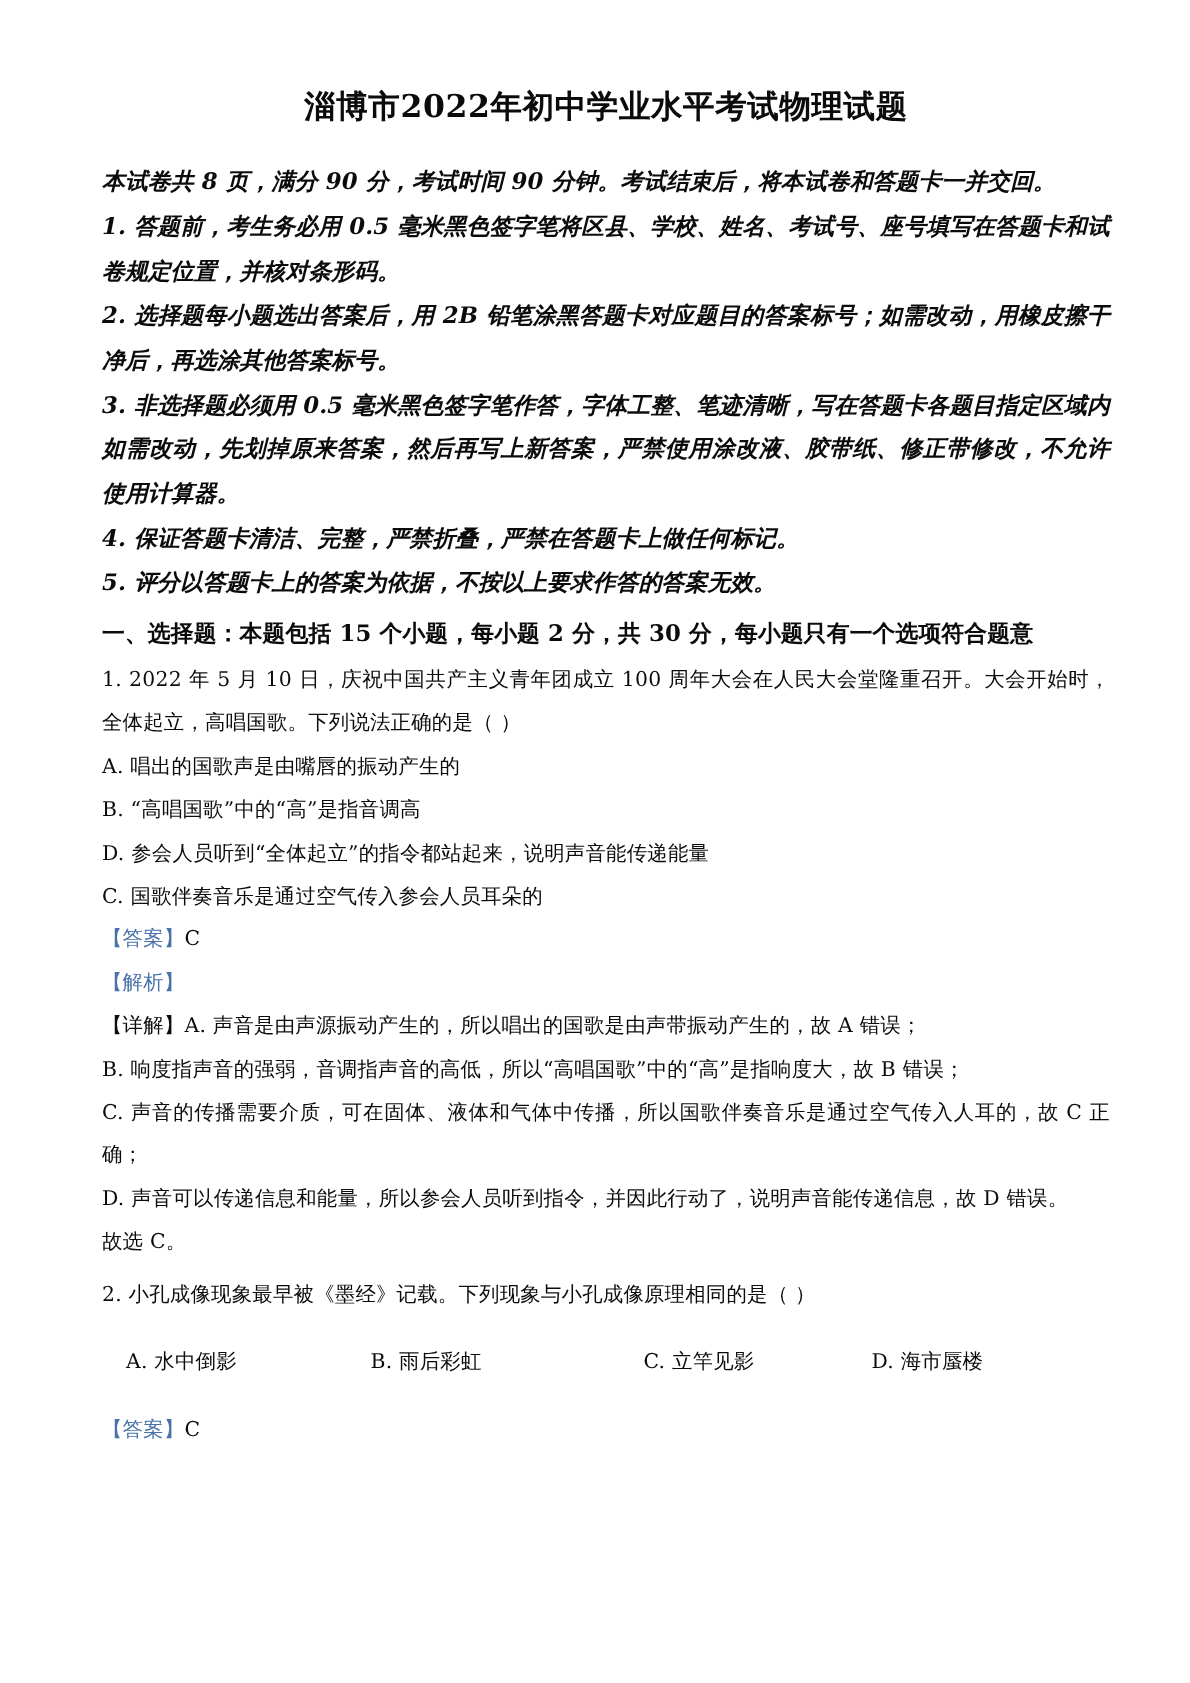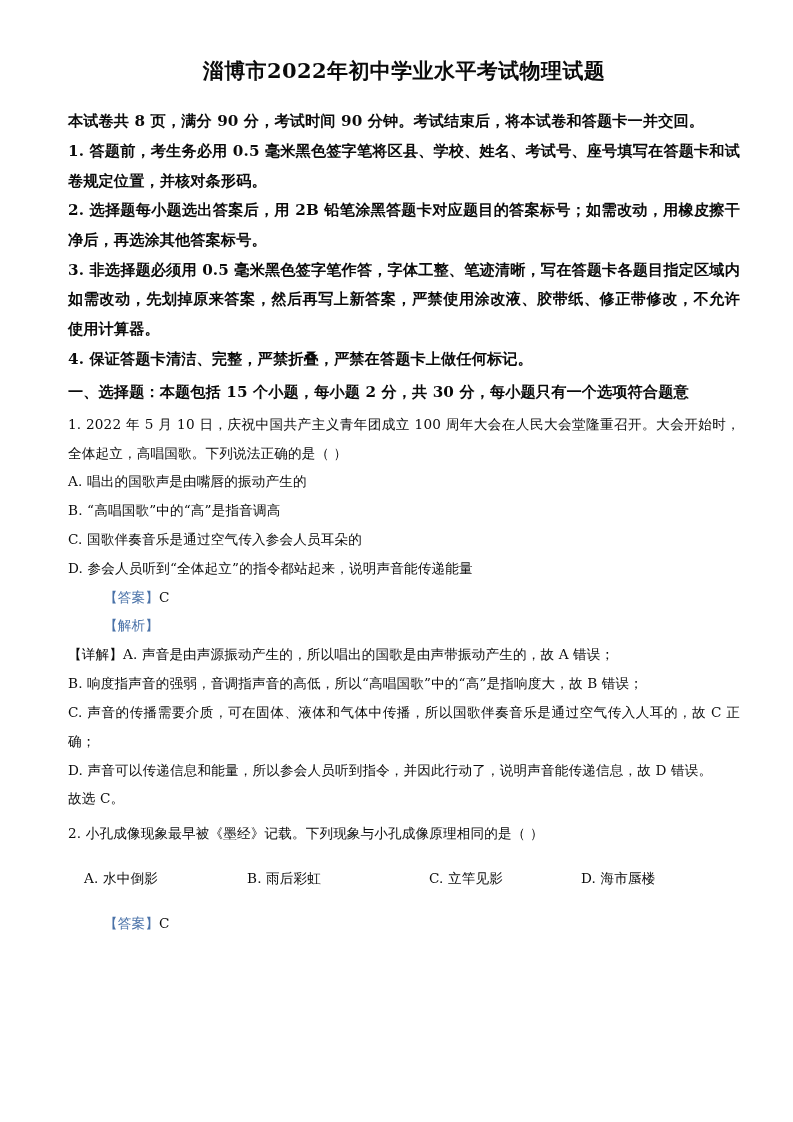--- a/index.html
+++ b/index.html
@@ -43,20 +43,21 @@
 
   
   .instr {
     font-size: 15.2px;
     font-weight: bold;
     line-height: 1.95;
     margin: 0;
     text-align: justify;
     text-justify: inter-ideograph;
     letter-spacing: 0.1px;
+    font-style: italic;
   }
   .instr + .instr { margin-top: 0px; }
 
   .section-head {
     font-size: 15.2px;
     font-weight: bold;
     line-height: 1.95;
     margin: 4px 0 0 0;
     letter-spacing: 0.1px;
   }
@@ -99,21 +100,20 @@
   .opt-row .ocell:nth-child(4) { left: 497px; }
 
   .ans-line {
     font-size: 13.6px;
     line-height: 2.12;
     margin: 0;
     letter-spacing: 0.15px;
   }
   .tag-blue {
     color: #4a72a8;
-    margin-left: 36px;
   }
   .tag-black {
     color: #0b0b0b;
   }
   .expl {
     font-size: 13.6px;
     line-height: 2.12;
     margin: 0;
     text-align: justify;
     text-justify: inter-ideograph;
@@ -129,28 +129,29 @@
 
     <h1 class="doc-title">淄博市2022年初中学业水平考试物理试题</h1>
 
     <p class="instr">本试卷共 8 页，满分 90 分，考试时间 90 分钟。考试结束后，将本试卷和答题卡一并交回。</p>
 
 
     <p class="instr">1. 答题前，考生务必用 0.5 毫米黑色签字笔将区县、学校、姓名、考试号、座号填写在答题卡和试卷规定位置，并核对条形码。</p>
     <p class="instr">2. 选择题每小题选出答案后，用 2B 铅笔涂黑答题卡对应题目的答案标号；如需改动，用橡皮擦干净后，再选涂其他答案标号。</p>
     <p class="instr">3. 非选择题必须用 0.5 毫米黑色签字笔作答，字体工整、笔迹清晰，写在答题卡各题目指定区域内如需改动，先划掉原来答案，然后再写上新答案，严禁使用涂改液、胶带纸、修正带修改，不允许使用计算器。</p>
     <p class="instr">4. 保证答题卡清洁、完整，严禁折叠，严禁在答题卡上做任何标记。</p>
+    <p class="instr">5. 评分以答题卡上的答案为依据，不按以上要求作答的答案无效。</p>
 
     <p class="section-head">一、选择题：本题包括 15 个小题，每小题 2 分，共 30 分，每小题只有一个选项符合题意</p>
 
     <p class="q-text">1. 2022 年 5 月 10 日，庆祝中国共产主义青年团成立 100 周年大会在人民大会堂隆重召开。大会开始时，全体起立，高唱国歌。下列说法正确的是（      ）</p>
     <p class="opt">A. 唱出的国歌声是由嘴唇的振动产生的</p>
     <p class="opt">B. “高唱国歌”中的“高”是指音调高</p>
+    <p class="opt">D. 参会人员听到“全体起立”的指令都站起来，说明声音能传递能量</p>
     <p class="opt">C. 国歌伴奏音乐是通过空气传入参会人员耳朵的</p>
-    <p class="opt">D. 参会人员听到“全体起立”的指令都站起来，说明声音能传递能量</p>
 
     <p class="ans-line"><span class="tag-blue">【答案】</span><span class="tag-black">C</span></p>
 
     <p class="ans-line"><span class="tag-blue">【解析】</span></p>
 
     <p class="expl"><span class="tag-black">【详解】</span><span>A. 声音是由声源振动产生的，所以唱出的国歌是由声带振动产生的，故 A 错误；</span></p>
     <p class="expl">B. 响度指声音的强弱，音调指声音的高低，所以“高唱国歌”中的“高”是指响度大，故 B 错误；</p>
     <p class="expl">C. 声音的传播需要介质，可在固体、液体和气体中传播，所以国歌伴奏音乐是通过空气传入人耳的，故 C 正确；</p>
     <p class="expl">D. 声音可以传递信息和能量，所以参会人员听到指令，并因此行动了，说明声音能传递信息，故 D 错误。</p>
     <p class="expl">故选 C。</p>

